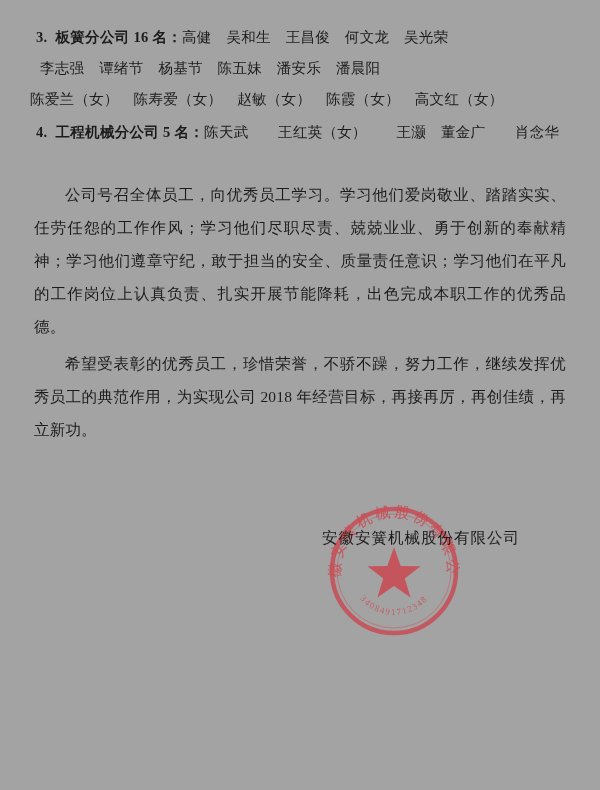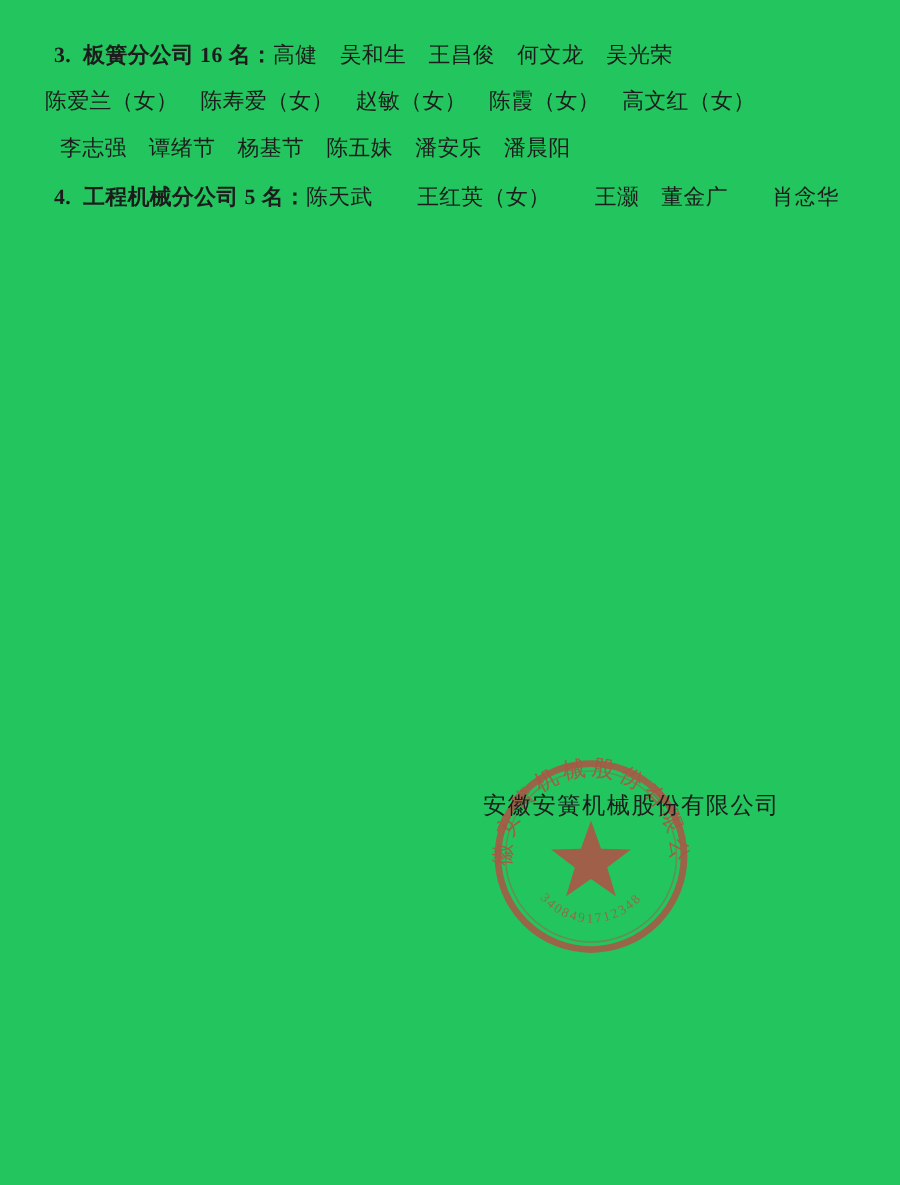--- a/index.html
+++ b/index.html
@@ -12,21 +12,21 @@
     background: #ffffff;
     font-family: "Liberation Serif", "DejaVu Serif", serif;
     color: #1c1c1c;
     position: relative;
     overflow: hidden;
   }
   .page {
     position: relative;
     width: 600px;
     height: 790px;
-    background: #22c55e;
+    background: #a3a3a3;
   }
   .doc-body {
     position: absolute;
     left: 0;
     top: 0;
     width: 600px;
     padding: 0;
   }
   .list-block {
     padding: 22px 30px 0 30px;
@@ -115,36 +115,40 @@
 <div class="page">
 
   <div class="doc-body">
 
     <div class="list-block">
 
       <div class="list-item">
         <div class="list-line first">
           <span class="lead">3.</span><span class="sp-s"></span><span class="lead">板簧分公司 16 名：</span><span class="names">高健　吴和生　王昌俊　何文龙　吴光荣</span>
         </div>
+        <div class="list-line cont">
+          <span class="names">李志强　谭绪节　杨基节　陈五妹　潘安乐　潘晨阳</span>
+        </div>
         <div class="list-line cont2">
           <span class="names">陈爱兰（女）　陈寿爱（女）　赵敏（女）　陈霞（女）　高文红（女）</span>
-        </div>
-        <div class="list-line cont">
-          <span class="names">李志强　谭绪节　杨基节　陈五妹　潘安乐　潘晨阳</span>
         </div>
       </div>
 
       <div class="list-item">
         <div class="list-line first">
           <span class="lead">4.</span><span class="sp-s"></span><span class="lead">工程机械分公司 5 名：</span><span class="names">陈天武　　王红英（女）　　王灏　董金广　　肖念华</span>
         </div>
       </div>
 
     </div>
 
+    <div class="para-block">
+      <p class="para">公司号召全体员工，向优秀员工学习。学习他们爱岗敬业、踏踏实实、任劳任怨的工作作风；学习他们尽职尽责、兢兢业业、勇于创新的奉献精神；学习他们遵章守纪，敢于担当的安全、质量责任意识；学习他们在平凡的工作岗位上认真负责、扎实开展节能降耗，出色完成本职工作的优秀品德。</p>
+      <p class="para">希望受表彰的优秀员工，珍惜荣誉，不骄不躁，努力工作，继续发挥优秀员工的典范作用，为实现公司 2018 年经营目标，再接再厉，再创佳绩，再立新功。</p>
+    </div>
 
   </div>
 
   <div class="seal">
     <svg width="148" height="148" viewBox="0 0 148 148" xmlns="http://www.w3.org/2000/svg">
       <defs>
         <path id="sealArcTop" d="M 20,74 A 54,54 0 0 1 128,74"></path>
         <path id="sealArcBottom" d="M 30,74 A 44,44 0 0 0 118,74"></path>
       </defs>
       <circle cx="74" cy="74" r="62" fill="none" stroke="#d4353f" stroke-width="4.5" opacity="0.85"></circle>

